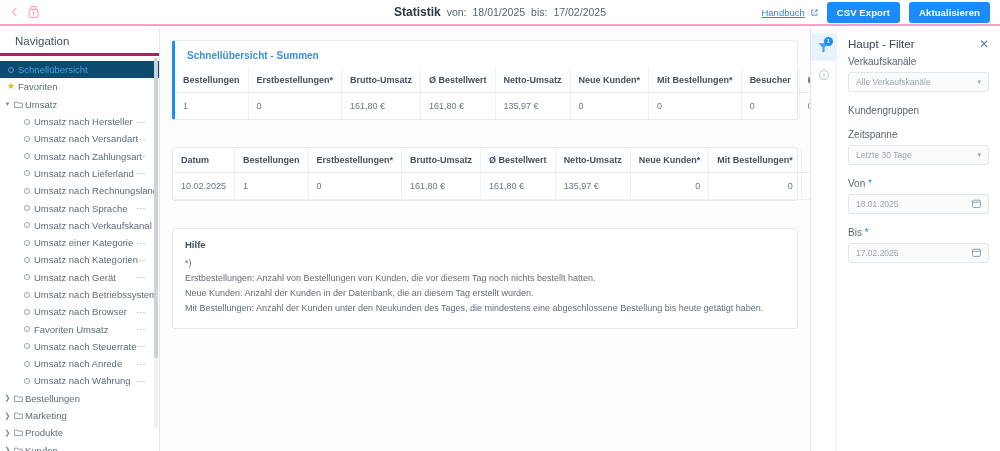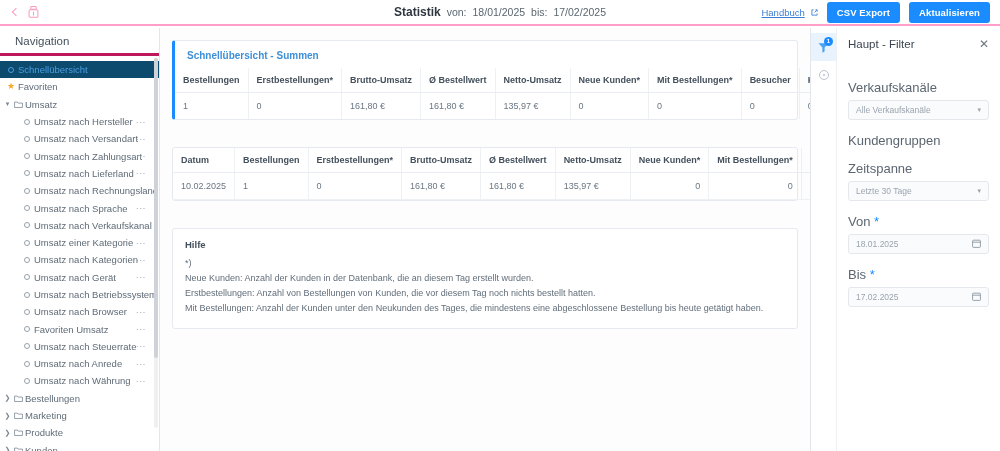--- a/index.html
+++ b/index.html
@@ -150,24 +150,24 @@
   .rail-btn.sel { background: #e8f3fd; }
   .badge {
     position: absolute; top: 4px; right: 3px;
     background: #1a8cff; color: #fff; border-radius: 50%;
     width: 9px; height: 9px; font-size: 6px; line-height: 9px;
     text-align: center; font-weight: bold;
   }
   .circ-ico { width: 10px; height: 10px; border-radius: 50%; border: 1.2px solid #b9c2cb; position: relative; }
   .circ-ico::after { content: ""; position: absolute; left: 3.4px; top: 3.4px; width: 2px; height: 2px; border-radius: 50%; background: #b9c2cb; }
   .fp-body { flex: 1; padding: 10px 11px 0 11px; }
-  .fp-head { display: flex; align-items: center; justify-content: space-between; margin-bottom: 30px; }
+  .fp-head { display: flex; align-items: center; justify-content: space-between; margin-bottom: 6px; }
   .fp-title { font-size: 11.5px; color: #3b4651; }
   .x-close { font-size: 12px; color: #6c7680; cursor: pointer; line-height: 1; }
-  .f-label { font-size: 13px; color: #5b6670; margin-bottom: 5px; }
+  .f-label { font-size: 10px; color: #5b6670; margin-bottom: 5px; }
   .f-label .req { color: #1a8cff; }
   .f-group { margin-bottom: 13px; }
   .f-select, .f-input {
     height: 20px; border: 1px solid #e4e8ec; border-radius: 3px;
     background: #fafbfc; display: flex; align-items: center;
     padding: 0 7px; font-size: 8.5px; color: #9aa4ae;
     justify-content: space-between; cursor: pointer;
   }
   .f-select .sv, .f-input .sv { overflow: hidden; white-space: nowrap; }
   .car-d { font-size: 7px; color: #9aa4ae; }
@@ -451,22 +451,22 @@
                 <td class="num-r">0</td>
               </tr>
             </tbody>
         </table>
       </div>
 
       <div class="card help-card">
         <div class="help-title">Hilfe</div>
         <div id="help-lines">
             <div class="help-line">*)</div>
+            <div class="help-line">Erstbestellungen: Anzahl von Bestellungen von Kunden, die vor diesem Tag noch nichts bestellt hatten.</div>
             <div class="help-line">Neue Kunden: Anzahl der Kunden in der Datenbank, die an diesem Tag erstellt wurden.</div>
-            <div class="help-line">Erstbestellungen: Anzahl von Bestellungen von Kunden, die vor diesem Tag noch nichts bestellt hatten.</div>
             <div class="help-line">Mit Bestellungen: Anzahl der Kunden unter den Neukunden des Tages, die mindestens eine abgeschlossene Bestellung bis heute getätigt haben.</div>
           </div>
       </div>
 
     </div>
 
     <div class="filterpanel">
       <div class="fp-rail">
         <div class="rail-btn sel">
           <svg width="13" height="13" viewBox="0 0 13 13">

